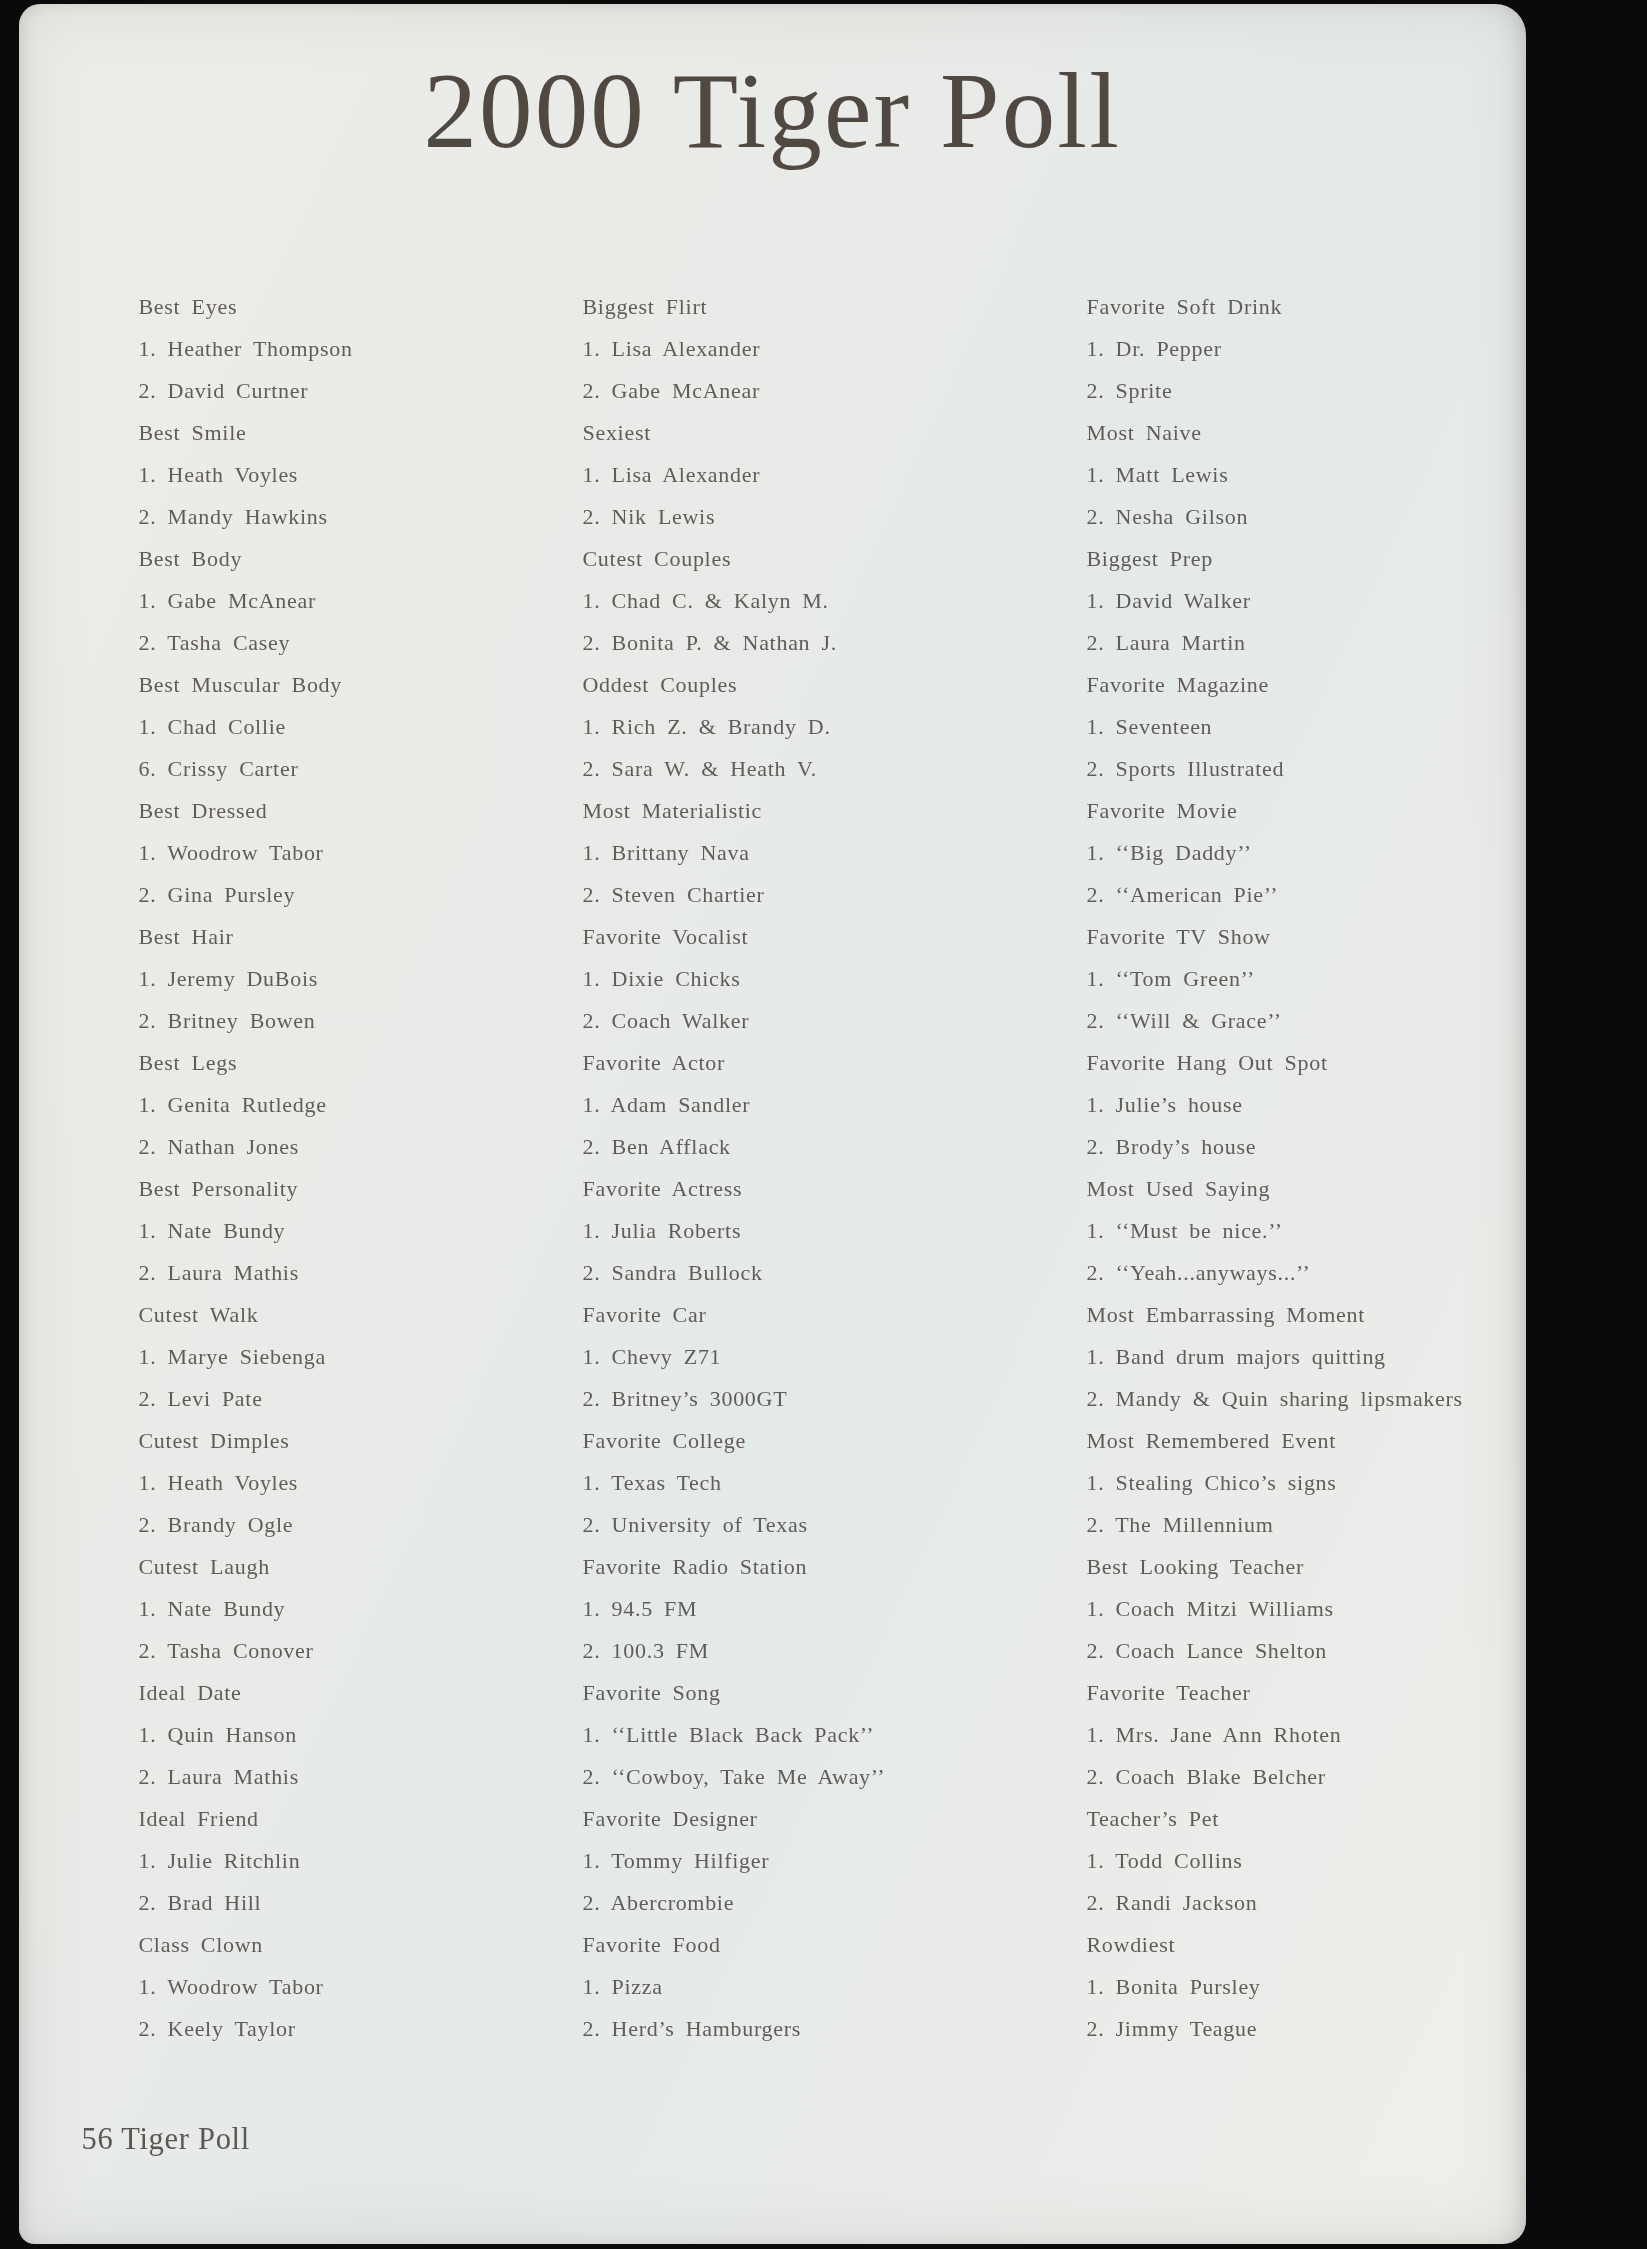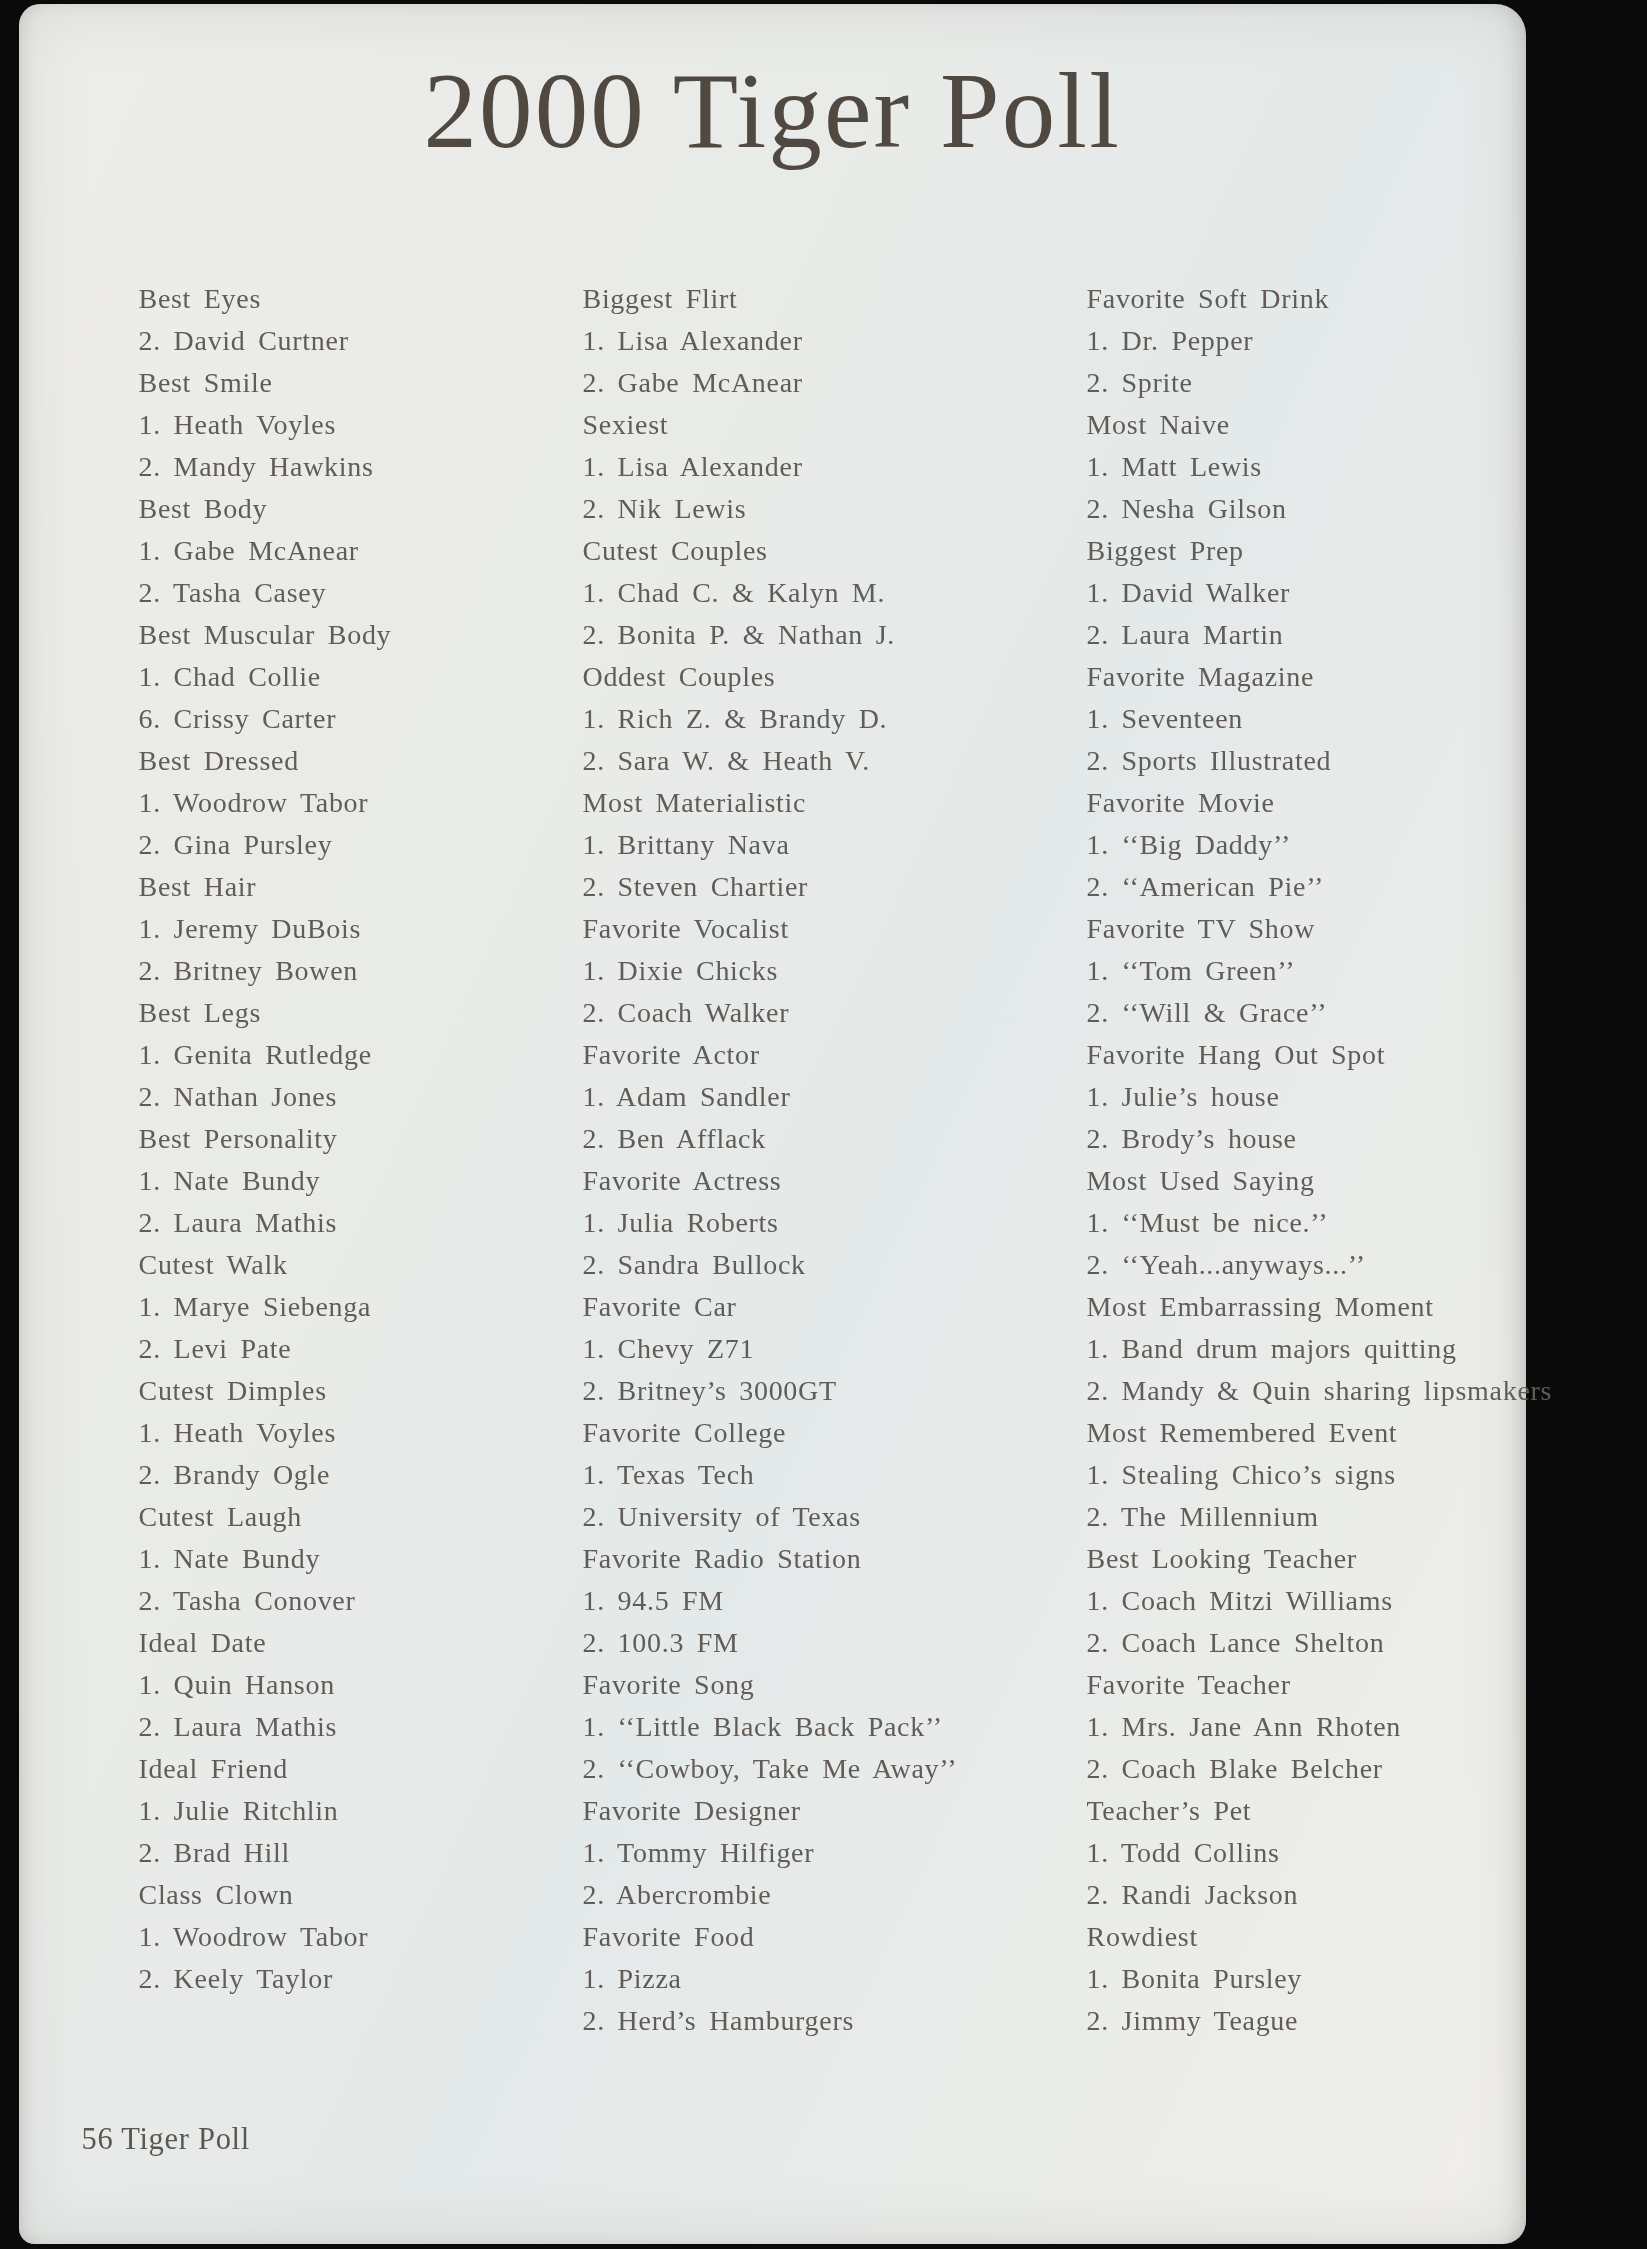--- a/index.html
+++ b/index.html
@@ -44,22 +44,22 @@
     line-height: 1.2;
   }
   .columns {
     position: absolute;
     top: 274px;
     left: 0;
     width: 100%;
   }
   .col {
     position: absolute;
-    top: 0;
-    font-size: 28px;
+    top: 8px;
+    font-size: 22px;
     line-height: 42px;
     letter-spacing: 0.7px;
     word-spacing: 5px;
     color: #625c57;
   }
   .col-1 { left: 120px; width: 426px; }
   .col-2 { left: 532px; width: 540px; margin-left: 32px; }
   .col-3 { left: 1068px; width: 568px; }
   .cat { margin: 0; }
   .cat-title { margin: 0; }
@@ -76,20 +76,21 @@
 </head>
 <body>
 
 <div class="scan-frame">
   <div class="paper">
     <h1 class="page-title">2000 Tiger Poll</h1>
     <div class="columns">
       <div class="col col-1">
           <div class="cat">
             <div class="cat-title">Best Eyes</div>
+            <div class="poll-item">1. Heather Thompson</div>
             <div class="poll-item">2. David Curtner</div>
           </div>
           <div class="cat">
             <div class="cat-title">Best Smile</div>
             <div class="poll-item">1. Heath Voyles</div>
             <div class="poll-item">2. Mandy Hawkins</div>
           </div>
           <div class="cat">
             <div class="cat-title">Best Body</div>
             <div class="poll-item">1. Gabe McAnear</div>

